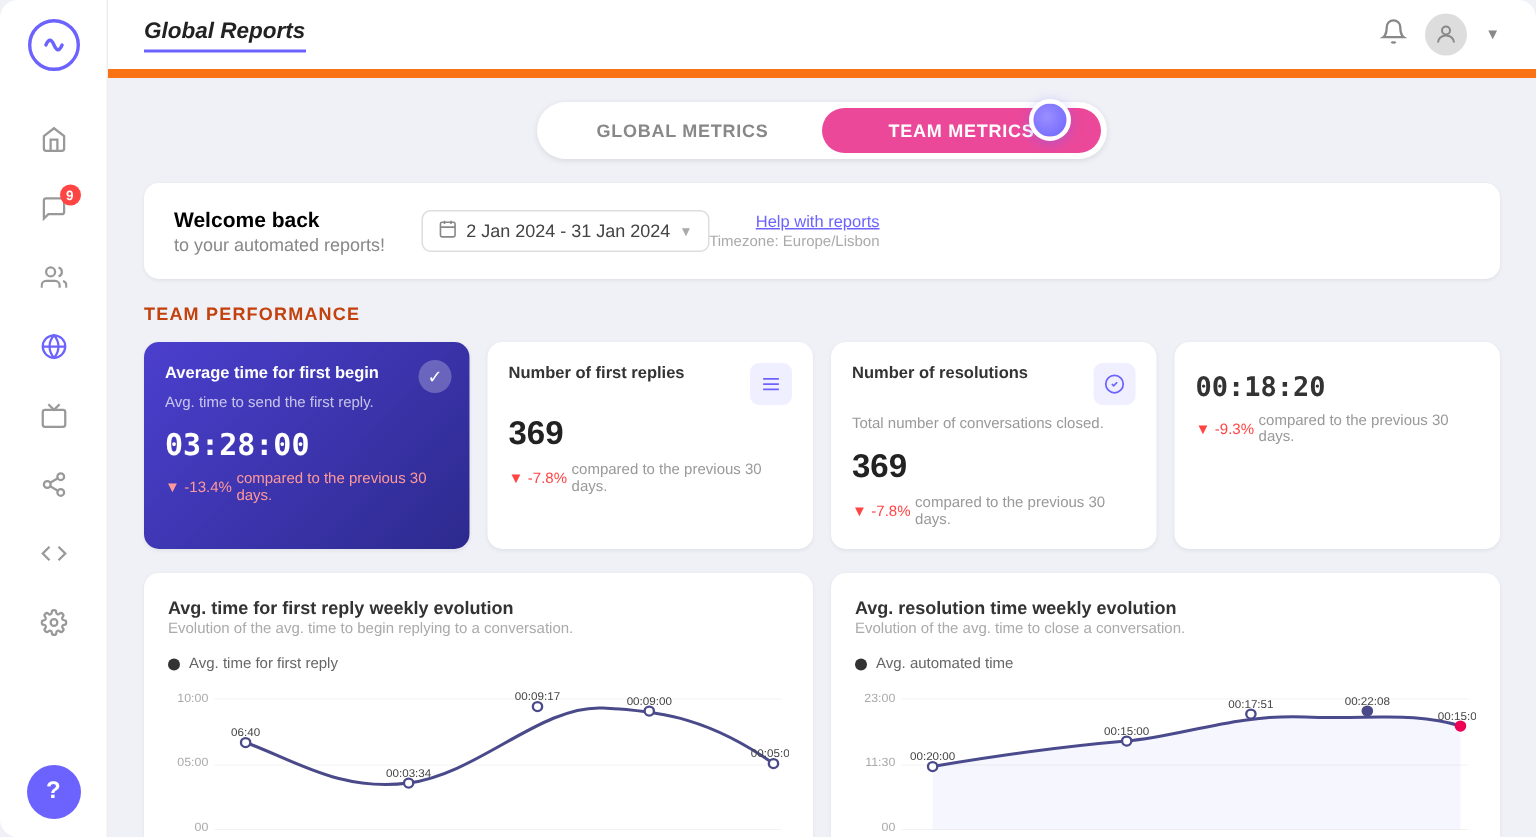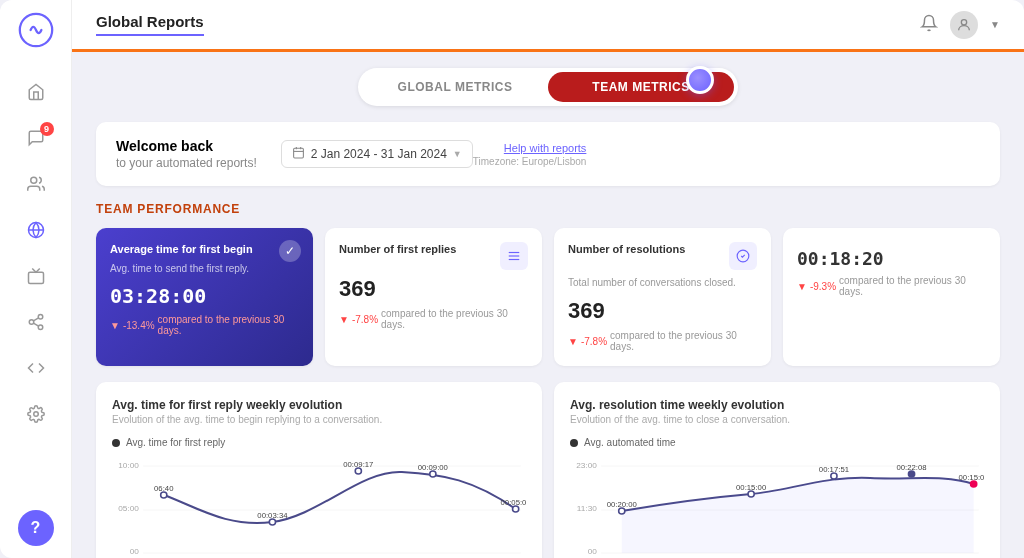--- a/index.html
+++ b/index.html
@@ -15,34 +15,34 @@
     .sidebar-item { width: 44px; height: 40px; display: flex; align-items: center; justify-content: center; border-radius: 8px; cursor: pointer; position: relative; color: #999; transition: background 0.2s; }
     .sidebar-item.active { color: #6c63ff; }
     .sidebar-item .badge { position: absolute; top: 4px; right: 4px; background: #ff4444; color: #fff; border-radius: 50%; width: 14px; height: 14px; font-size: 9px; display: flex; align-items: center; justify-content: center; font-weight: bold; }
     .sidebar-bottom { margin-top: auto; }
     .sidebar-help { width: 36px; height: 36px; border-radius: 50%; background: #6c63ff; display: flex; align-items: center; justify-content: center; color: #fff; cursor: pointer; font-size: 16px; font-weight: bold; }
 
     
     .main-content { flex: 1; display: flex; flex-direction: column; overflow: hidden; }
 
     
-    .topbar { background: #fff; display: flex; align-items: center; padding: 0 24px; height: 52px; border-bottom: 3px solid #f97316; flex-shrink: 0; }
+    .topbar { background: #fff; display: flex; align-items: center; padding: 0 24px; height: 52px; border-bottom: 6px solid #f97316; flex-shrink: 0; font-style: italic; }
     .topbar-title { font-size: 15px; font-weight: 600; color: #222; border-bottom: 2px solid #6c63ff; padding-bottom: 4px; }
     .topbar-spacer { flex: 1; }
     .topbar-icons { display: flex; align-items: center; gap: 12px; }
     .topbar-icon { color: #888; cursor: pointer; }
 
     
     .content-area { flex: 1; padding: 16px 24px; overflow-y: auto; }
 
     
     .tab-bar { display: flex; background: #fff; border-radius: 30px; padding: 4px; width: 380px; margin: 0 auto 16px; box-shadow: 0 1px 4px rgba(0,0,0,0.1); }
     .tab-item { flex: 1; text-align: center; padding: 8px 16px; border-radius: 24px; font-size: 12px; font-weight: 700; cursor: pointer; letter-spacing: 0.5px; transition: all 0.2s; }
     .tab-item.inactive { color: #888; background: transparent; }
-    .tab-item.active { background: #b91c1c; color: #fff; position: relative; }
+    .tab-item.active { background: #ec4899; color: #fff; position: relative; }
     .tab-active-indicator { position: absolute; top: -6px; right: 20px; width: 28px; height: 28px; border-radius: 50%; background: radial-gradient(circle at 40% 40%, #9b8fff, #6c63ff); border: 3px solid #fff; box-shadow: 0 2px 8px rgba(108,99,255,0.4); }
 
     
     .welcome-card { background: #fff; border-radius: 10px; padding: 16px 20px; margin-bottom: 16px; display: flex; align-items: center; box-shadow: 0 1px 3px rgba(0,0,0,0.06); }
     .welcome-text h3 { font-size: 14px; font-weight: 700; color: #000000; margin-bottom: 2px; }
     .welcome-text p { font-size: 12px; color: #888; }
     .date-picker { margin-left: 24px; display: flex; align-items: center; gap: 6px; border: 1px solid #ddd; border-radius: 6px; padding: 5px 10px; font-size: 12px; color: #444; cursor: pointer; }
     .help-link { margin-left: auto; font-size: 11px; color: #6c63ff; cursor: pointer; text-decoration: underline; }
     .timezone-text { font-size: 10px; color: #aaa; text-align: right; }
     .welcome-right { display: flex; flex-direction: column; align-items: flex-end; gap: 2px; }

